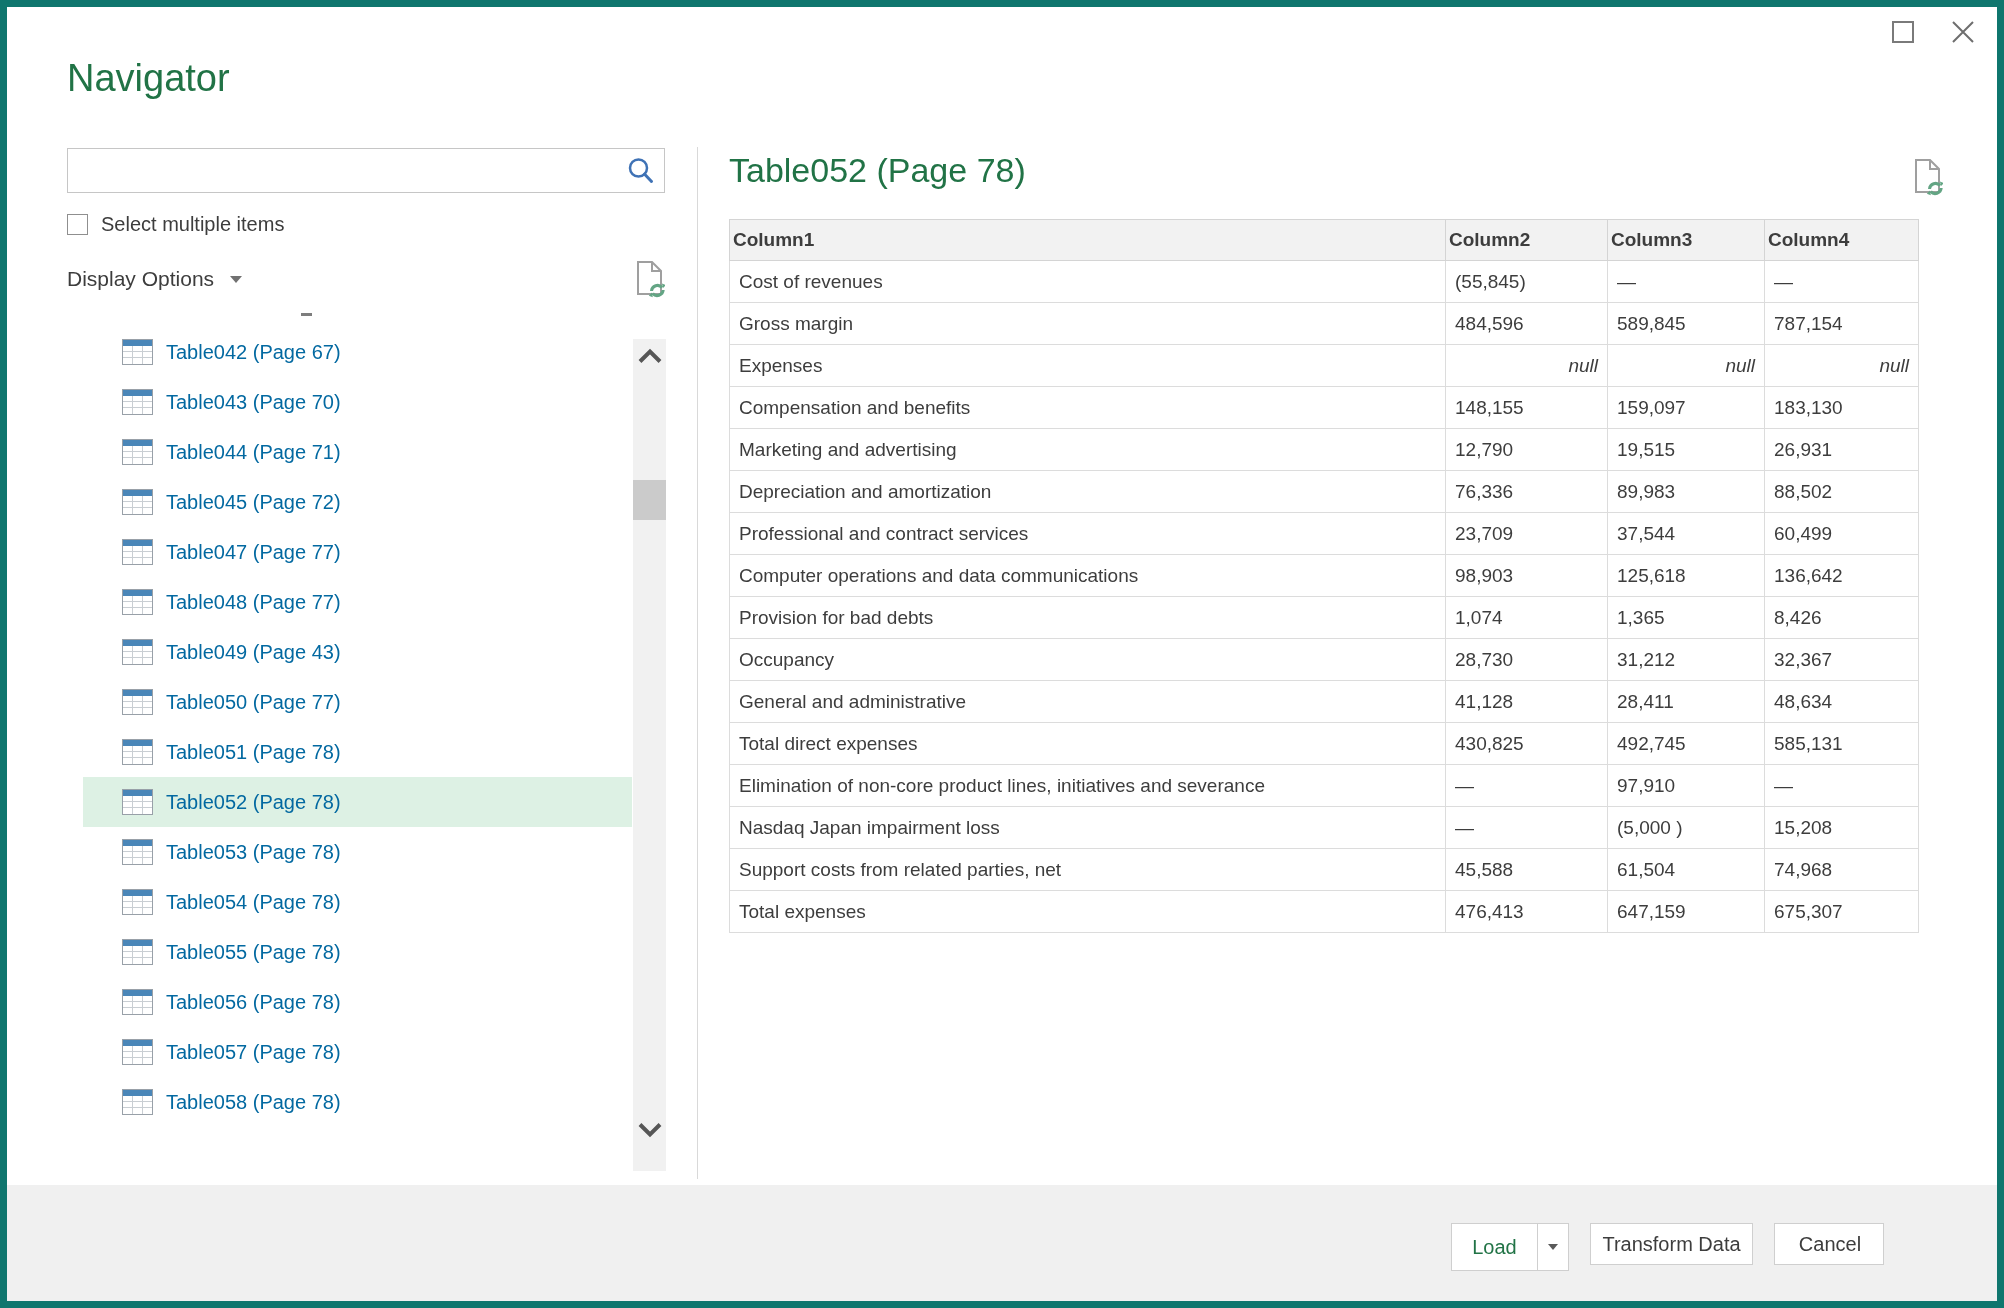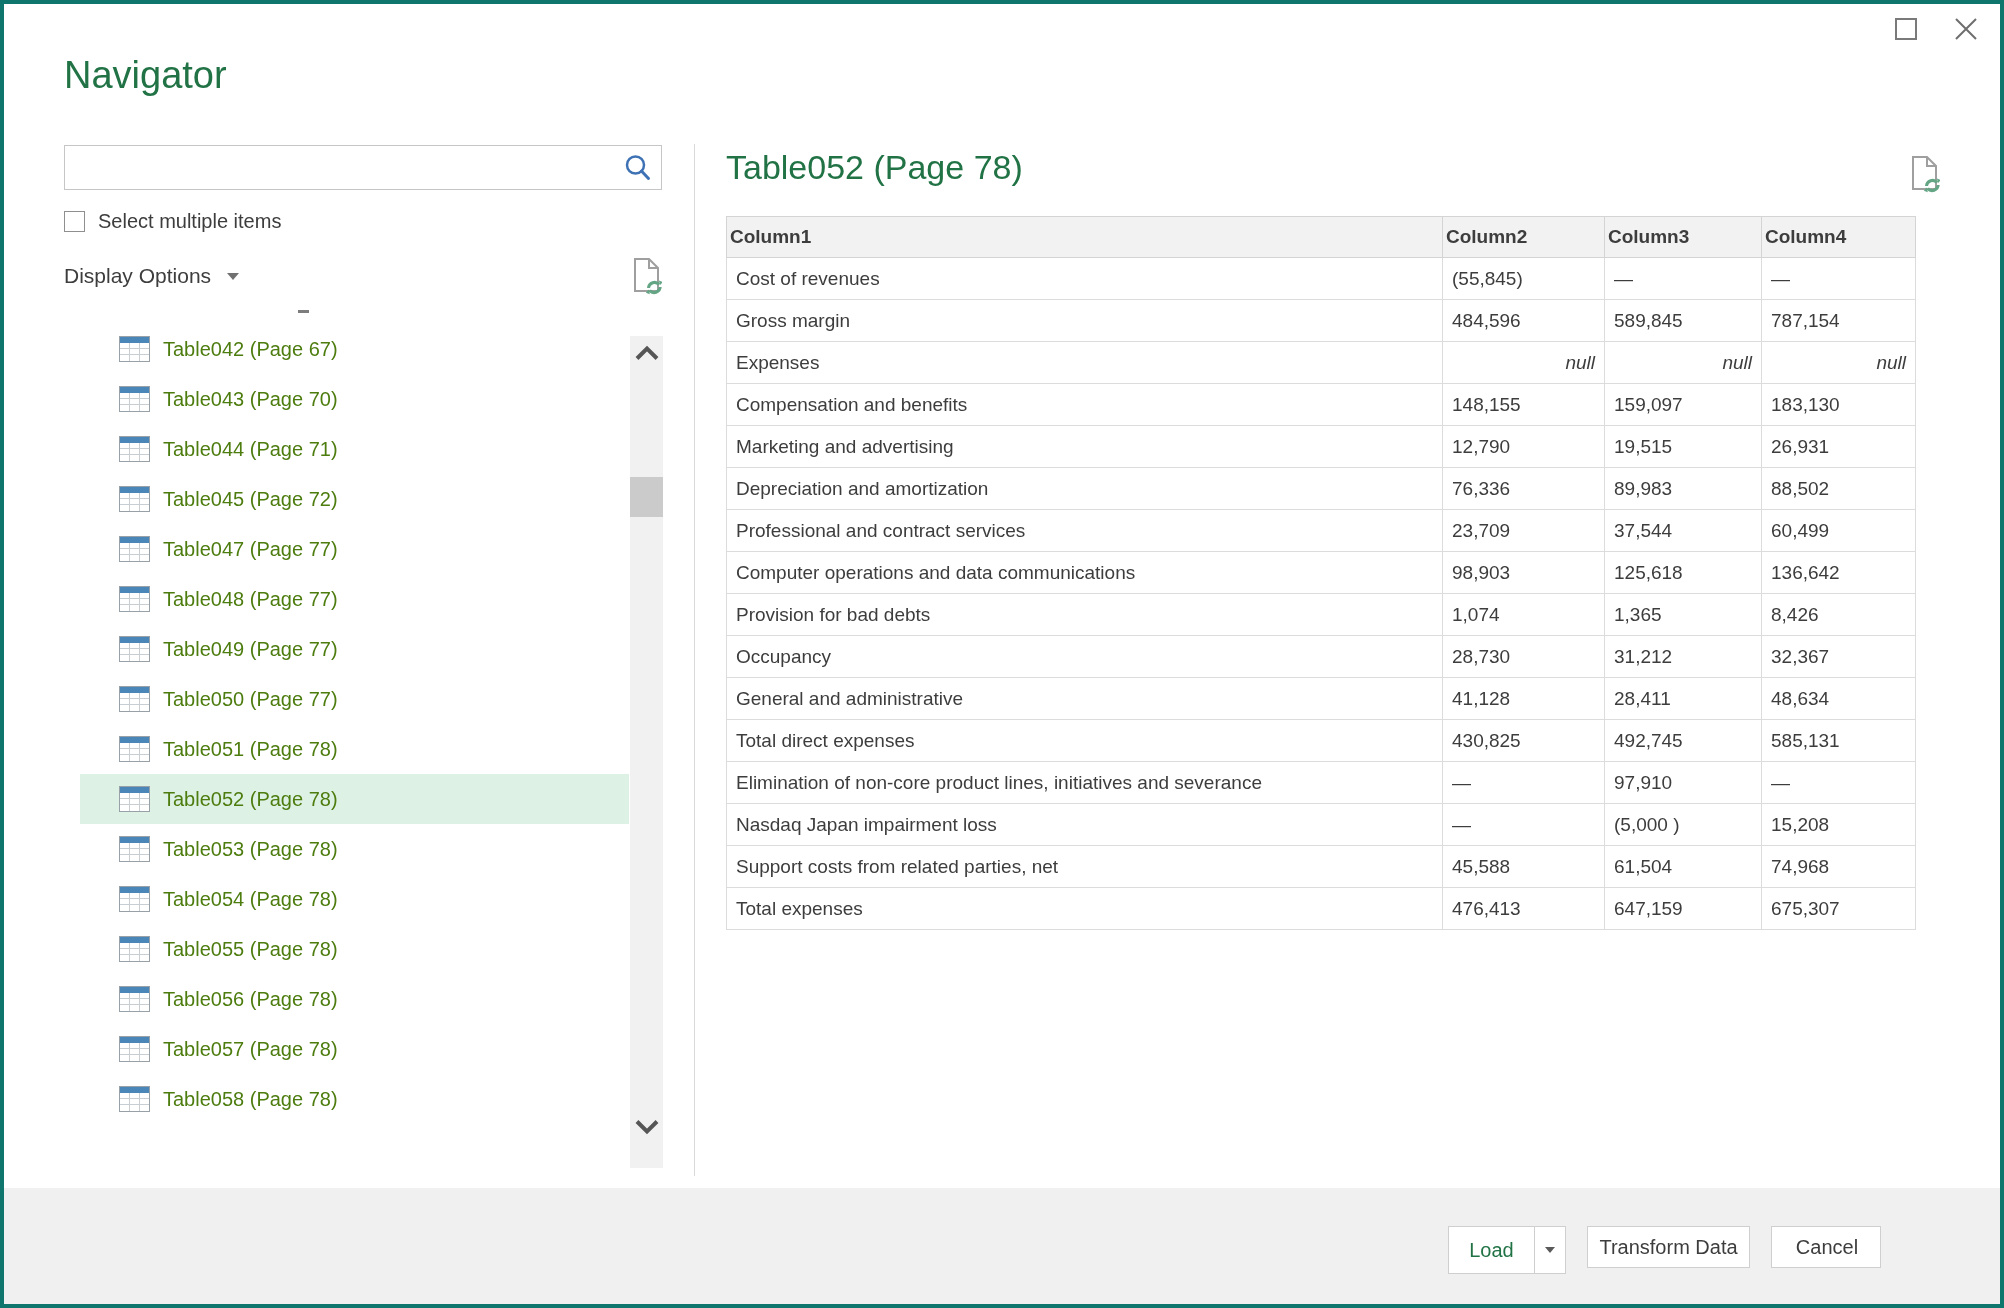--- a/index.html
+++ b/index.html
@@ -1,17 +1,17 @@
 <!DOCTYPE html>
 <html><head>
 <meta charset="utf-8">
 <style>
   html,body{margin:0;padding:0;background:#ffffff;}
   body{width:2004px;height:1308px;font-family:"Liberation Sans",sans-serif;}
-  .window{position:relative;width:2004px;height:1308px;box-sizing:border-box;border:4px solid #0f766e;background:#fff;overflow:hidden;}
+  .window{position:relative;width:2004px;height:1308px;box-sizing:border-box;border:7px solid #0f766e;background:#fff;overflow:hidden;}
 
   
   .win-controls{position:absolute;top:8px;right:16px;display:flex;gap:24px;z-index:5;}
   .win-btn{width:36px;height:36px;background:none;border:none;padding:4px;cursor:pointer;display:flex;align-items:center;justify-content:center;}
 
   
   .dlg-title{position:absolute;left:60px;top:50px;margin:0;font-size:38px;font-weight:300;color:#217346;}
   .search-box{position:absolute;left:60px;top:141px;width:598px;height:45px;box-sizing:border-box;border:1px solid #c6c6c6;background:#fff;}
   .search-input{position:absolute;left:0;top:0;width:100%;height:100%;box-sizing:border-box;border:none;outline:none;padding:0 46px 0 10px;font-size:20px;font-family:"Liberation Sans",sans-serif;color:#3d3d3d;background:transparent;}
   .search-icon{position:absolute;right:8px;top:7px;width:30px;height:30px;}
@@ -28,21 +28,21 @@
   .nav-list{position:absolute;left:76px;top:320px;width:549px;}
   .nav-item{height:50px;display:flex;align-items:center;cursor:pointer;}
   .nav-item.selected{background:#ddf1e4;}
   .tbl-icon{flex:0 0 auto;width:31px;height:26px;margin-left:39px;box-sizing:border-box;border:1px solid #98a0a8;background:
     linear-gradient(#4a86b8,#4a86b8) 0 0/100% 6px no-repeat,
     linear-gradient(#c9ced3,#c9ced3) 0 11px/100% 1px no-repeat,
     linear-gradient(#c9ced3,#c9ced3) 0 17px/100% 1px no-repeat,
     linear-gradient(#c9ced3,#c9ced3) 9px 0/1px 100% no-repeat,
     linear-gradient(#c9ced3,#c9ced3) 19px 0/1px 100% no-repeat,
     #fff;}
-  .nav-label{margin-left:13px;font-size:20px;color:#4d7c0f;white-space:nowrap;}
+  .nav-label{margin-left:13px;font-size:20px;color:#0369a1;white-space:nowrap;}
 
   
   .scrollbar{position:absolute;left:626px;top:332px;width:33px;height:832px;background:#f1f1f1;}
   .scroll-up{position:absolute;top:9px;left:4px;cursor:pointer;}
   .scroll-down{position:absolute;bottom:29px;left:4px;cursor:pointer;}
   .scroll-thumb{position:absolute;left:0;top:141px;width:33px;height:40px;background:#cbcbcb;cursor:pointer;}
 
   .pane-divider{position:absolute;left:690px;top:140px;width:1px;height:1032px;background:#d9d9d9;}
 
   
@@ -139,21 +139,21 @@
       <div class="nav-item">
         <span class="tbl-icon"></span>
         <span class="nav-label">Table047 (Page 77)</span>
       </div>
       <div class="nav-item">
         <span class="tbl-icon"></span>
         <span class="nav-label">Table048 (Page 77)</span>
       </div>
       <div class="nav-item">
         <span class="tbl-icon"></span>
-        <span class="nav-label">Table049 (Page 77)</span>
+        <span class="nav-label">Table049 (Page 43)</span>
       </div>
       <div class="nav-item">
         <span class="tbl-icon"></span>
         <span class="nav-label">Table050 (Page 77)</span>
       </div>
       <div class="nav-item">
         <span class="tbl-icon"></span>
         <span class="nav-label">Table051 (Page 78)</span>
       </div>
       <div class="nav-item selected">

